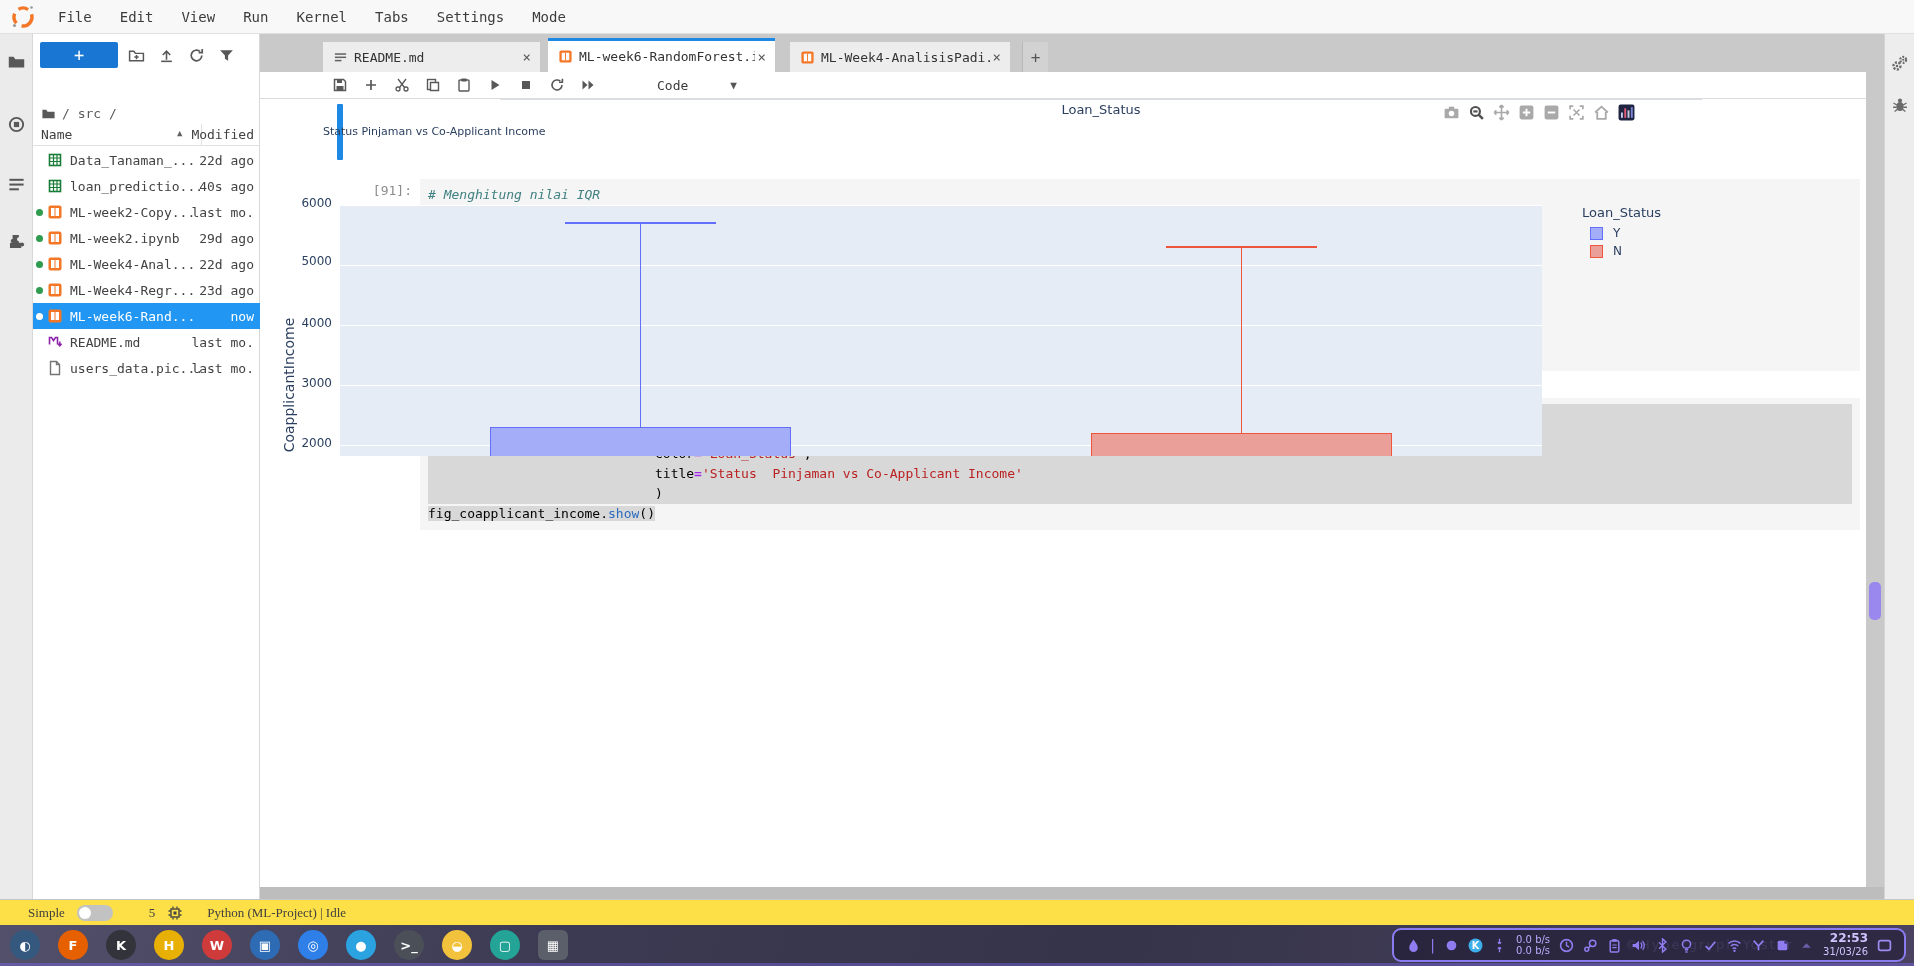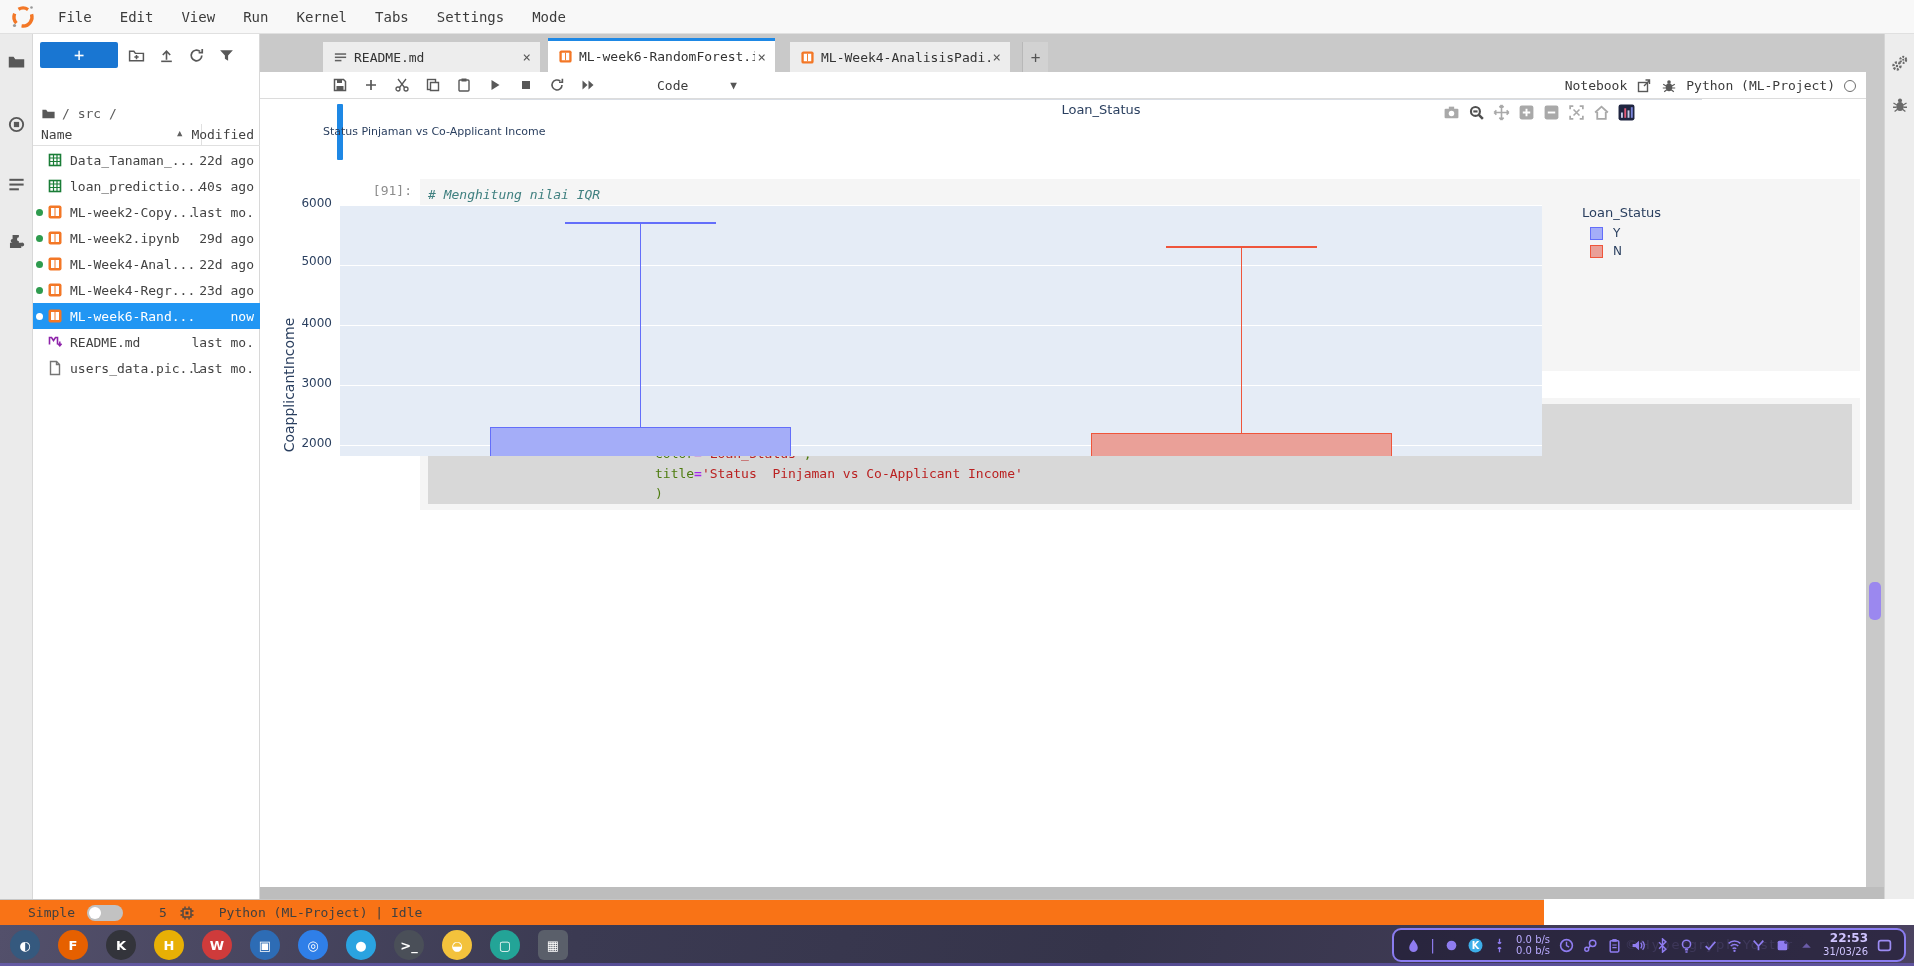--- a/index.html
+++ b/index.html
@@ -53,21 +53,21 @@
   #content{left:260px;top:99px;width:1606px;height:788px;background:#fff;overflow:hidden;}
   #axisline{left:240px;top:0;width:1202px;height:1px;background:#d9dde4;}
   #axislabel{left:240px;top:3px;width:1202px;text-align:center;color:#2a3f5f;
              font-family:"DejaVu Sans",sans-serif;font-size:13px;}
   #bluebar{left:77px;top:5px;width:6px;height:56px;background:#1e88e5;border-radius:1px;}
   .prompt{position:absolute;left:96px;width:56px;text-align:right;color:#8c8c8c;}
   .cellinput{position:absolute;left:160px;width:1440px;background:#f5f5f5;box-sizing:border-box;padding:6px 8px;}
   .cl{white-space:pre;height:20px;line-height:20px;font-size:13px;}
   .cl.hl-full{background:#d8d8d8;}
   .cl.hl-text span{background:#d8d8d8;}
-  .tk-t{color:#4d7c0f}.tk-c{color:#408080;font-style:italic}.tk-s{color:#ba2121}
+  .tk-t{color:#000000}.tk-c{color:#408080;font-style:italic}.tk-s{color:#ba2121}
   .tk-o{color:#a227e8;font-weight:bold}.tk-n{color:#098509}.tk-f{color:#2b6bc0}
   #c91p{top:84px;} #c91{top:80px;}
   #c92p{top:304px;} #c92{top:299px;}
   
   #figure{left:160px;top:431px;width:1440px;height:357px;font-family:"DejaVu Sans",sans-serif;color:#2a3f5f;}
   #fig-title{position:absolute;left:63px;top:26px;font-size:11px;}
   #modebar{position:absolute;left:1183px;top:5px;display:flex;gap:8px;color:#a9a9a9;}
   .mb-ic{width:17px;height:17px;}
   .mb-ic.dark{color:#4f4f4f;}
   #plot-area{position:absolute;left:80px;top:106px;width:1202px;height:251px;background:#e5ecf6;overflow:hidden;}
@@ -80,22 +80,22 @@
   .lg-row{display:flex;align-items:center;gap:10px;margin:4px 0 4px 8px;}
   .lg-sw{width:13px;height:13px;box-sizing:border-box;}
   .whisker,.wcap,.bbox{position:absolute;}
   
   #vscroll{left:1866px;top:72px;width:18px;height:815px;background:#c9c9c9;}
   #vthumb{position:absolute;left:3px;top:510px;width:12px;height:38px;background:#9b88ef;border-radius:5px;}
   #hstrip{left:260px;top:887px;width:1624px;height:12px;background:#bdbdbd;}
   #rightbar{left:1884px;top:34px;width:30px;height:865px;background:#ededed;border-left:1px solid #d5d5d5;box-sizing:border-box;}
   .rb-ic{position:absolute;left:6px;width:18px;height:18px;}
   
-  #statusbar{left:0;top:899px;width:1544px;height:26px;background:#f97316;border-top:1px solid #c6c6c6;
-             box-sizing:border-box;display:flex;align-items:center;color:#404040;}
+  #statusbar{left:0;top:899px;width:1914px;height:26px;background:#fde047;border-top:1px solid #c6c6c6;
+             box-sizing:border-box;display:flex;align-items:center;color:#404040;font-family:Liberation Serif, serif;}
   #sb-left{display:flex;align-items:center;margin-left:28px;gap:12px;}
   #toggle{width:36px;height:16px;border-radius:8px;background:#c2c2c2;position:relative;}
   #toggle .knob{position:absolute;left:2px;top:2px;width:12px;height:12px;border-radius:50%;background:#fff;}
   #sb-right{position:absolute;right:14px;display:flex;align-items:center;gap:16px;}
   .sb-ic{width:16px;height:16px;}
   
   #taskbar{left:0;top:925px;width:1914px;height:41px;
            background:linear-gradient(105deg,#53506b,#3b3a52 30%,#35344a 58%,#4a4260);overflow:hidden;}
   #tb-strip{position:absolute;left:0;bottom:0;width:100%;height:3px;background:#7a68e8;opacity:.45;}
   #apps{position:absolute;left:10px;top:5px;display:flex;gap:18px;align-items:center;}
@@ -326,36 +326,20 @@
             <path d="M13 8a5 5 0 1 1-1.7-3.8" stroke="#585858" stroke-width="1.6" fill="none"></path>
             <path d="M13.4 1.8v3.4H10" stroke="#585858" stroke-width="1.6" fill="none"></path>
           </svg></span>
         <span class="tb-ic"><svg viewBox="0 0 16 16" width="100%" height="100%">
             <path d="M2.5 3.5l5 4.5-5 4.5z" fill="#585858"></path>
             <path d="M8.5 3.5l5 4.5-5 4.5z" fill="#585858"></path>
           </svg></span>
       </span>
     <span id="celltype">Code</span>
     <span id="celltype-chev">▼</span>
-    <span id="tb-right">
-      <span>Notebook</span>
-      <span class="tb-ic" style="margin:0">
-        <svg viewBox="0 0 16 16">
-            <rect x="2.5" y="4.5" width="9" height="9" fill="none" stroke="#585858" stroke-width="1.4"></rect>
-            <path d="M8 8l5.5-5.5M9.5 2h4v4" stroke="#585858" stroke-width="1.4" fill="none"></path>
-          </svg></span>
-      <span class="tb-ic" style="margin:0">
-        <svg viewBox="0 0 16 16">
-            <ellipse cx="8" cy="9.3" rx="3.2" ry="4" fill="#585858"></ellipse>
-            <circle cx="8" cy="4" r="1.8" fill="#585858"></circle>
-            <path d="M2.2 6.2l3 1.8M13.8 6.2l-3 1.8M1.8 10h3.2M14.2 10h-3.2M3.2 13.8l2.6-2M12.8 13.8l-2.6-2" stroke="#585858" stroke-width="1.2"></path>
-          </svg></span>
-      <span>Python (ML-Project)</span>
-      <span id="kernel-circle"></span>
-    </span>
   </div>
 
   <div id="content" class="abs">
     <div id="axisline" class="abs"></div>
     <div id="axislabel" class="abs">Loan_Status</div>
     <div id="bluebar" class="abs"></div>
 
     <div id="c91p" class="prompt">[91]:</div>
     <div id="c91" class="cellinput">
         <div class="cl"><span class="tk-c"># Menghitung nilai IQR</span></div>
@@ -369,20 +353,21 @@
         <div class="cl"><span class="tk-t">df  </span><span class="tk-o">=</span><span class="tk-t">  df[(df[</span><span class="tk-s">'CoapplicantIncome'</span><span class="tk-t">]  </span><span class="tk-o">&gt;=</span><span class="tk-t">  lower_bound)  </span><span class="tk-o">&amp;</span><span class="tk-t">  (df[</span><span class="tk-s">'CoapplicantIncome'</span><span class="tk-t">]  </span><span class="tk-o">&lt;=</span><span class="tk-t">  upper_bound)]</span></div>
       </div>
 
     <div id="c92p" class="prompt">[92]:</div>
     <div id="c92" class="cellinput">
         <div class="cl hl-full"><span class="tk-t">fig_coapplicant_income  </span><span class="tk-o">=</span><span class="tk-t">  px.</span><span class="tk-f">box</span><span class="tk-t">(df, x</span><span class="tk-o">=</span><span class="tk-s">'Loan_Status'</span><span class="tk-t">,</span></div>
         <div class="cl hl-full"><span class="tk-t">                             y</span><span class="tk-o">=</span><span class="tk-s">'CoapplicantIncome'</span><span class="tk-t">,</span></div>
         <div class="cl hl-full"><span class="tk-t">                             color</span><span class="tk-o">=</span><span class="tk-s">"Loan_Status"</span><span class="tk-t">,</span></div>
         <div class="cl hl-full"><span class="tk-t">                             title</span><span class="tk-o">=</span><span class="tk-s">'Status  Pinjaman vs Co-Applicant Income'</span></div>
         <div class="cl hl-full"><span class="tk-t">                             )</span></div>
+        <div class="cl hl-text"><span class="tk-t">fig_coapplicant_income.</span><span class="tk-f">show</span><span class="tk-t">()</span></div>
       </div>
 
     <div id="figure">
       <div id="fig-title">Status  Pinjaman vs Co-Applicant Income</div>
       <div id="modebar">
           <span class="mb-ic"><svg viewBox="0 0 16 16" width="100%" height="100%">
               <rect x="1.5" y="4.5" width="13" height="9" rx="1" fill="currentColor"></rect>
               <circle cx="8" cy="9" r="2.6" fill="#fff"></circle>
               <rect x="5.5" y="2.5" width="5" height="2.5" fill="currentColor"></rect>
             </svg></span>

